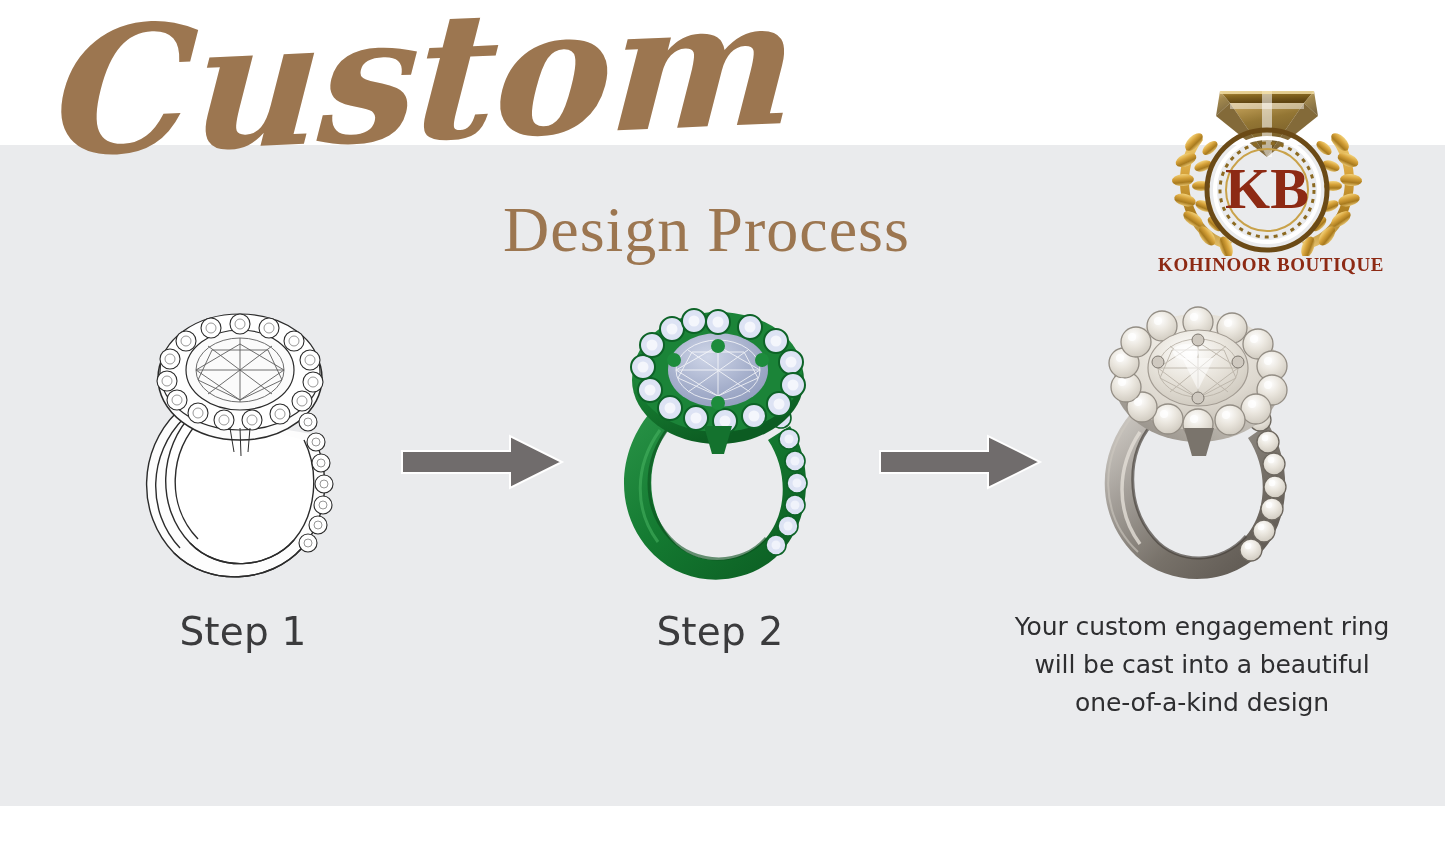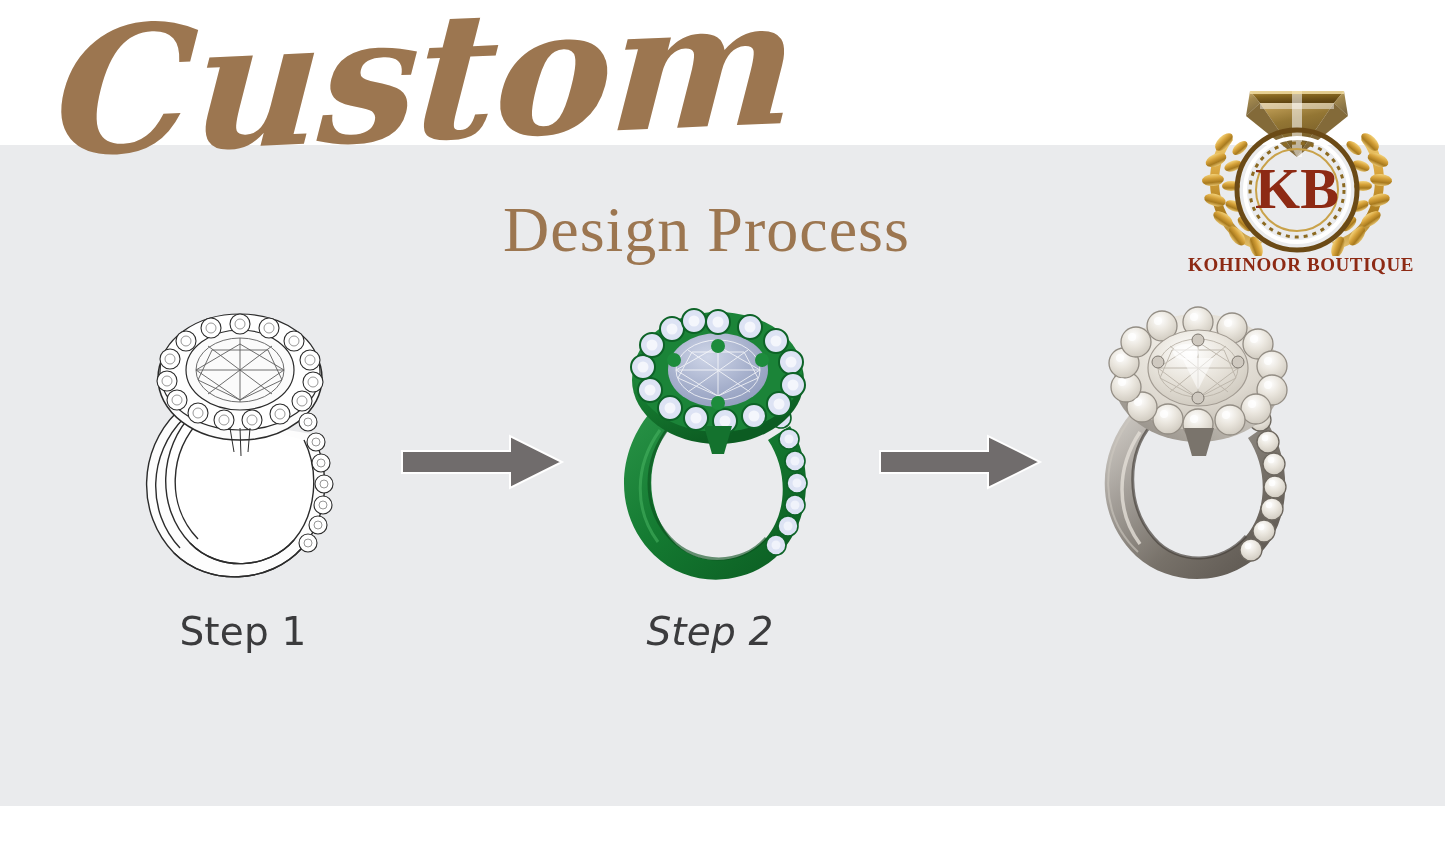--- a/index.html
+++ b/index.html
@@ -64,21 +64,21 @@
     font-size: 64px;
     line-height: 1;
     letter-spacing: 1px;
     white-space: nowrap;
     user-select: none;
   }
 
   
   .logo {
     position: absolute;
-    left: 1188px; top: 56px;
+    left: 1158px; top: 56px;
     width: 218px;
     height: 228px;
   }
   .logo-mark { position: absolute; left: 0; top: 0; width: 218px; height: 200px; }
   .logo-wordmark {
     position: absolute;
     left: 0; top: 198px;
     width: 218px;
     text-align: left;
     color: #8d2a14;
@@ -117,21 +117,21 @@
   .arrow.a2 { left: 876px; }
 
   
   .caption {
     position: absolute;
     top: 608px;
     width: 482px;
     text-align: center;
   }
   .caption.c1 { left: 2px; }
-  .caption.c2 { left: 469px; font-style: italic; }
+  .caption.c2 { left: 479px; }
   .caption.c3 { left: 961px; }
 
   .step-title {
     color: #3b3b3d;
     font-family: "DejaVu Sans", sans-serif;
     font-weight: 400;
     font-size: 39px;
     line-height: 48px;
     letter-spacing: 0.2px;
     margin: 0 0 14px 0;
@@ -560,15 +560,18 @@
 
   <div class="caption c1">
     <div class="step-title">Step 1</div>
   </div>
 
   <div class="caption c2">
     <div class="step-title">Step 2</div>
   </div>
 
   <div class="caption c3">
+    <div class="step-desc">Your custom engagement ring
+will be cast into a beautiful
+one-of-a-kind design</div>
   </div>
 
 </div>
 
 </body></html>

